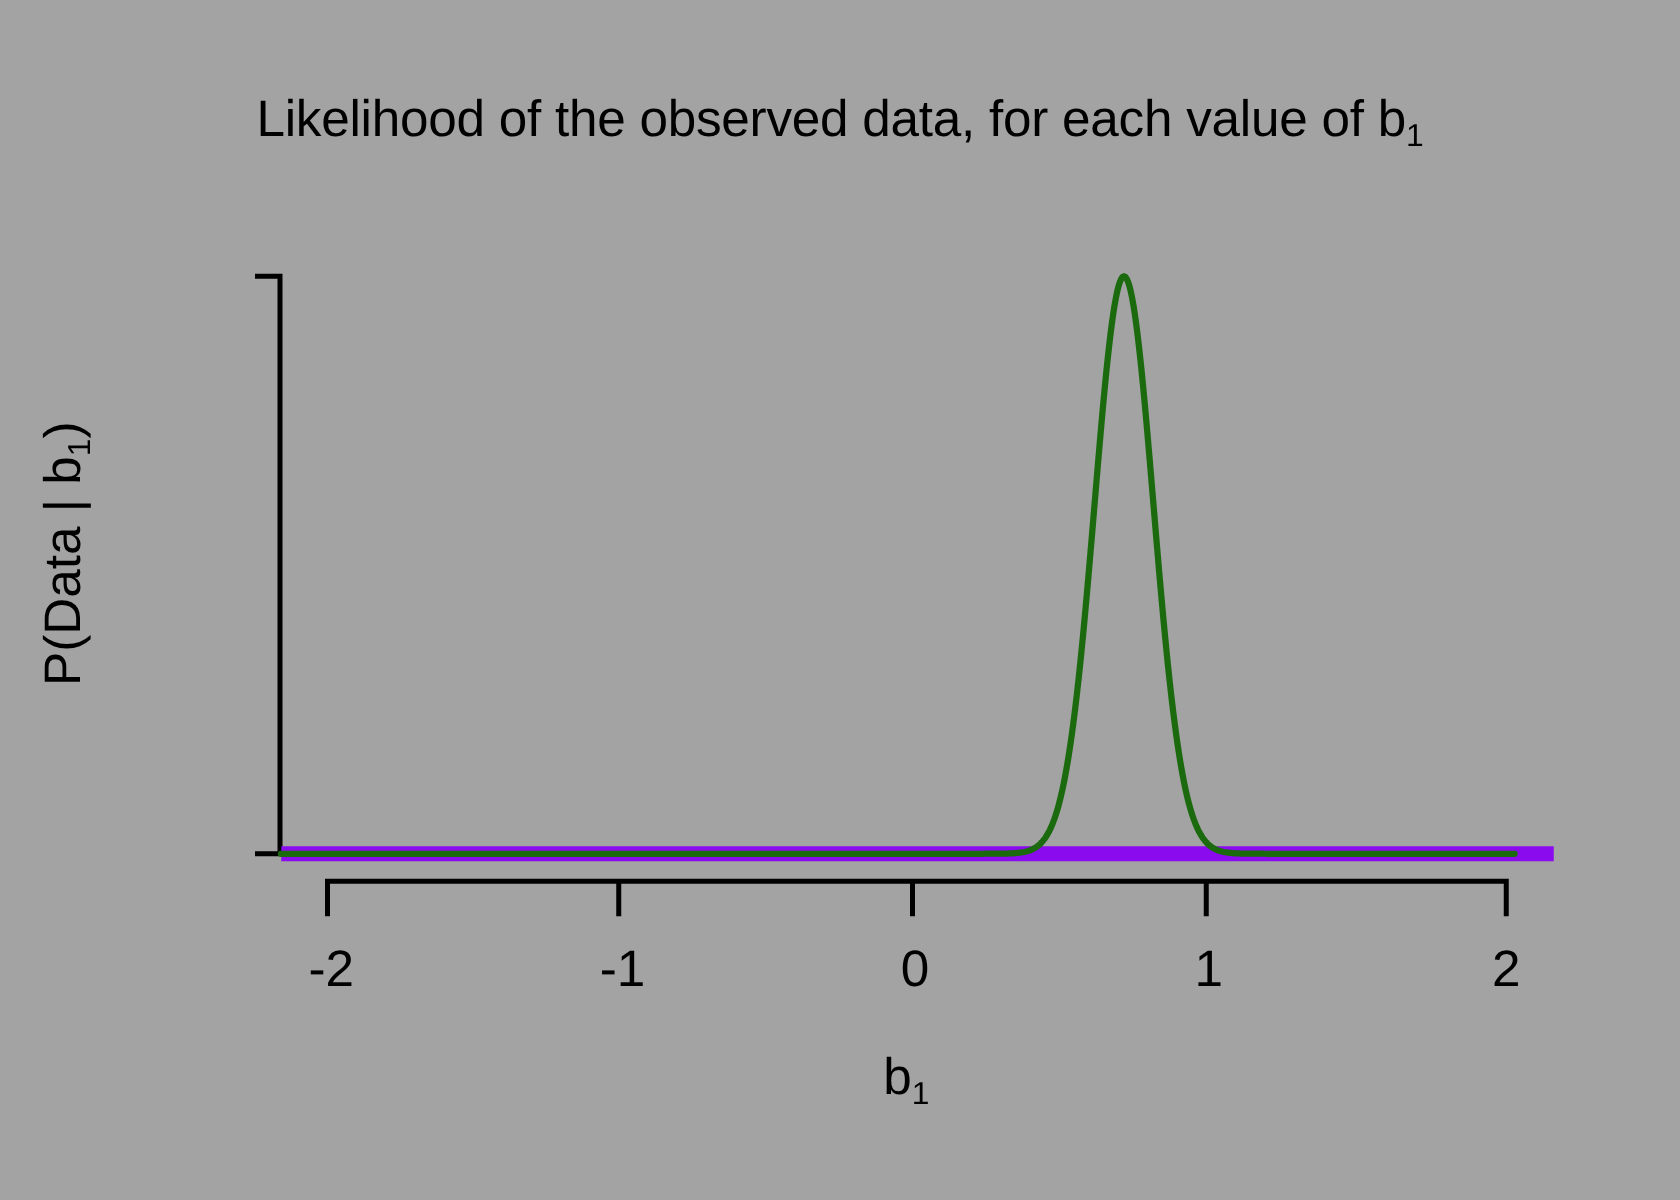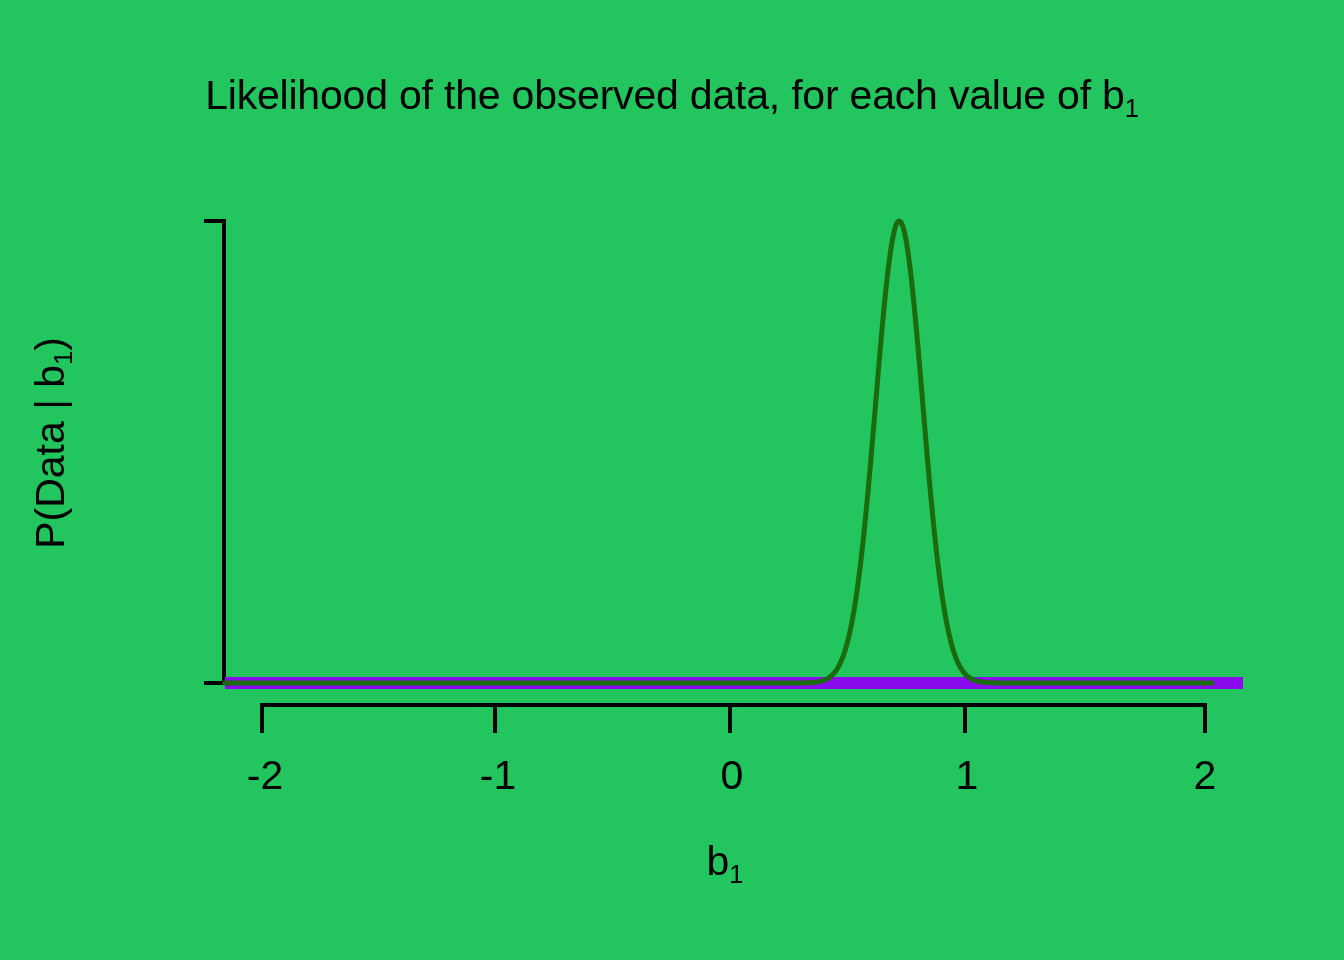--- a/index.html
+++ b/index.html
@@ -5,21 +5,21 @@
 <style>
   html, body {
     margin: 0;
     padding: 0;
     background: #ffffff;
   }
   #page {
     position: relative;
     width: 1344px;
     height: 960px;
-    background: #22c55e;
+    background: #a3a3a3;
     overflow: hidden;
     font-family: "Liberation Sans", sans-serif;
     color: #000000;
   }
   #plot-title {
     position: absolute;
     left: 0;
     top: 72px;
     width: 1344px;
     text-align: center;

